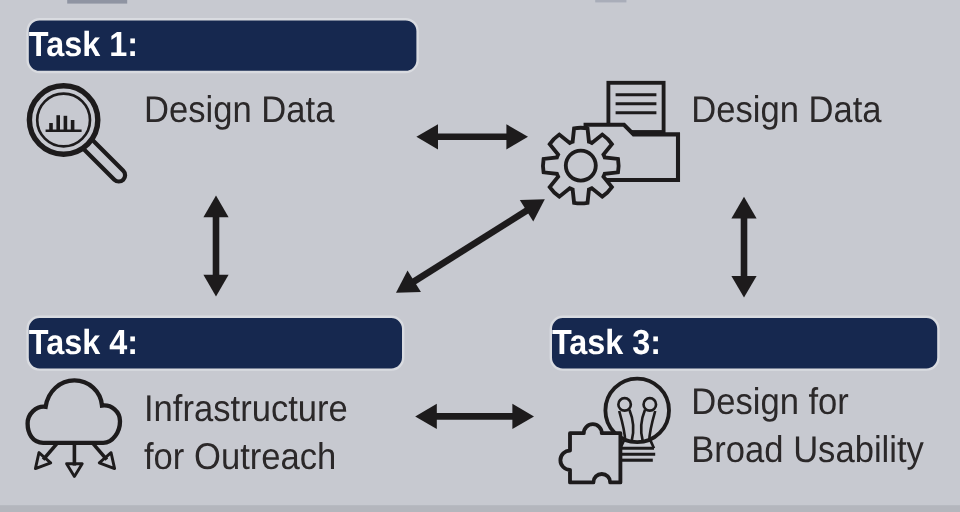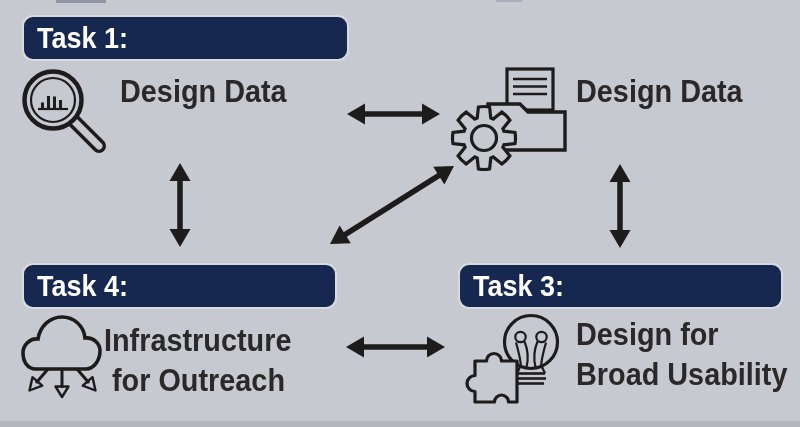--- a/index.html
+++ b/index.html
@@ -5,35 +5,35 @@
   html,body{margin:0;padding:0;background:#9aa0aa;}
   .canvas{
     position:relative;width:800px;height:427px;overflow:hidden;
     background:#c7c9d0;
     font-family:"Liberation Sans", sans-serif;
   }
   .gfx{position:absolute;left:0;top:0;}
   .hdr{
     position:absolute;box-sizing:border-box;
     background:#16284f;border:2px solid #d9dbe0;border-radius:11px;
-    display:flex;align-items:center;padding-left:13px;
+    display:flex;align-items:center;padding-left:0;
     color:#ffffff;font-weight:bold;font-size:29px;
   }
   .hdr1{left:22px;top:15px;width:327px;height:46px;}
   .hdr2{left:455px;top:17px;width:327px;height:45px;}
   .hdr3{left:458px;top:263px;width:325px;height:46px;}
   .hdr4{left:22px;top:263px;width:315px;height:46px;}
   .ttl{
-    position:absolute;color:#2b2829;font-weight:bold;
+    position:absolute;color:#2b2829;font-weight:normal;
     font-size:31px;line-height:40px;
   }
   .ttl1{left:120px;top:72px;}
   .ttl2{left:576px;top:72px;}
   .ttl3{left:576px;top:315px;}
-  .ttl4{left:104px;top:321px;text-align:center;}
+  .ttl4{left:120px;top:321px;}
   .cond{display:inline-block;transform:scaleX(0.93);transform-origin:0 50%;white-space:nowrap;}
   .frag{position:absolute;}
   .frag-top-1{left:56px;top:0;width:50px;height:3px;background:#8f94a2;}
   .frag-top-2{left:496px;top:0;width:26px;height:2px;background:#a9adb9;}
   .bottom-strip{left:0;top:421px;width:800px;height:6px;background:#b4b6bd;}
   .shaft{stroke:#1d1b1c;stroke-width:5.5;}
   .head{fill:#1d1b1c;}
   .ic{stroke:#1d1b1c;fill:none;}
   .icfill{stroke:#1d1b1c;fill:#c7c9d0;}
 </style>

